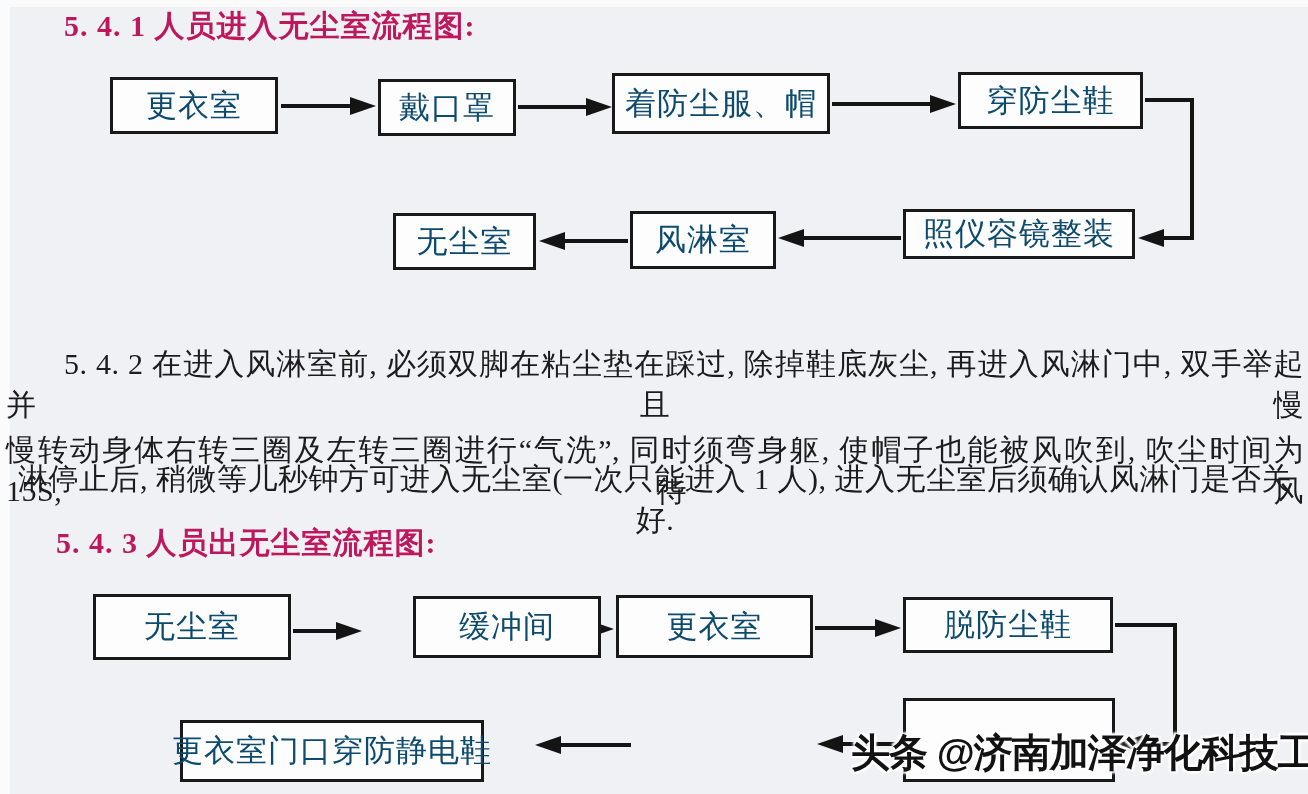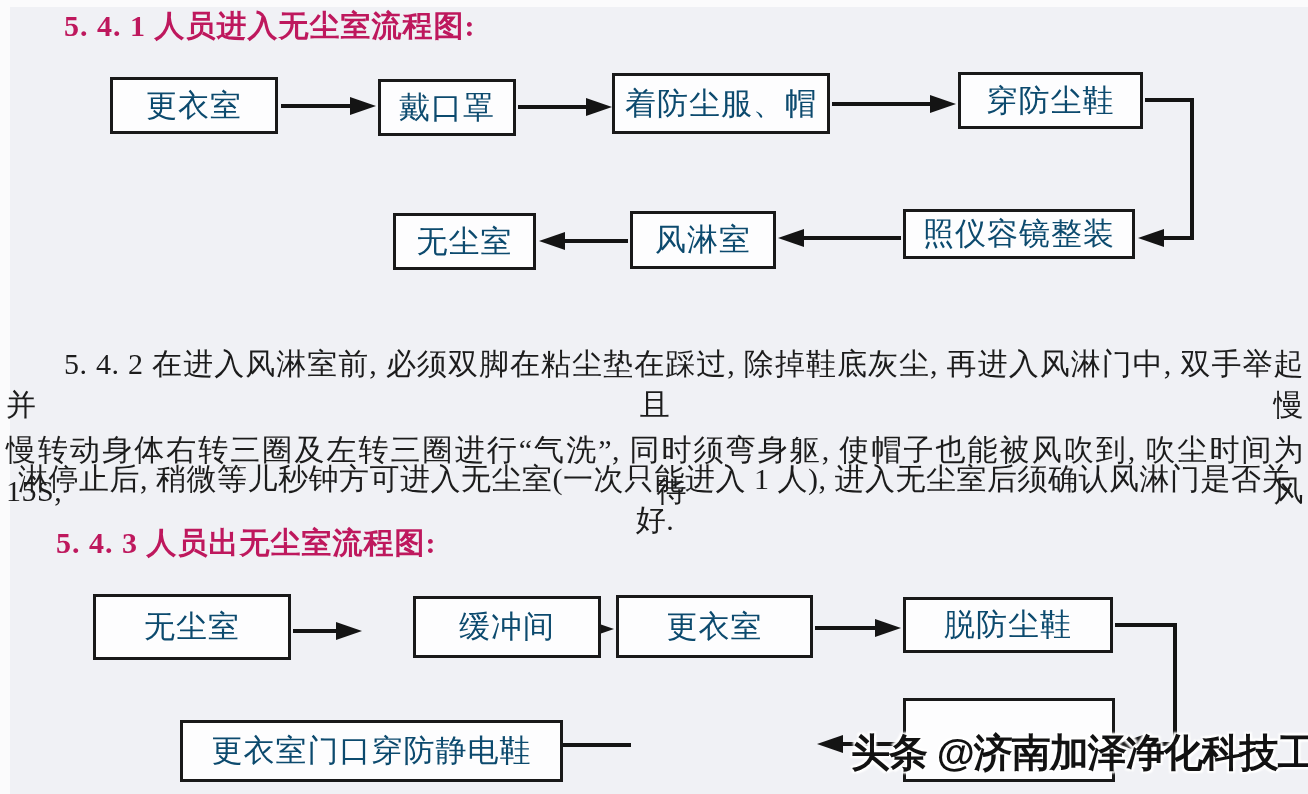--- a/index.html
+++ b/index.html
@@ -197,19 +197,19 @@
   </div>
   <div class="fbox" style="left:616px; top:595px; width:197px; height:63px;">
     <span class="lbl">更衣室</span>
   </div>
   <div class="fbox" style="left:903px; top:597px; width:210px; height:56px;">
     <span class="lbl">脱防尘鞋</span>
   </div>
   <div class="fbox" style="left:903px; top:698px; width:212px; height:84px;">
     <span class="lbl"></span>
   </div>
-  <div class="fbox" style="left:180px; top:720px; width:383px; height:62px;">
+  <div class="fbox" style="left:180px; top:720px; width:304px; height:62px;">
     <span class="lbl">更衣室门口穿防静电鞋</span>
   </div>
 
   <div class="watermark">头条 @济南加泽净化科技工程</div>
 
 </div>
 
 </body></html>

